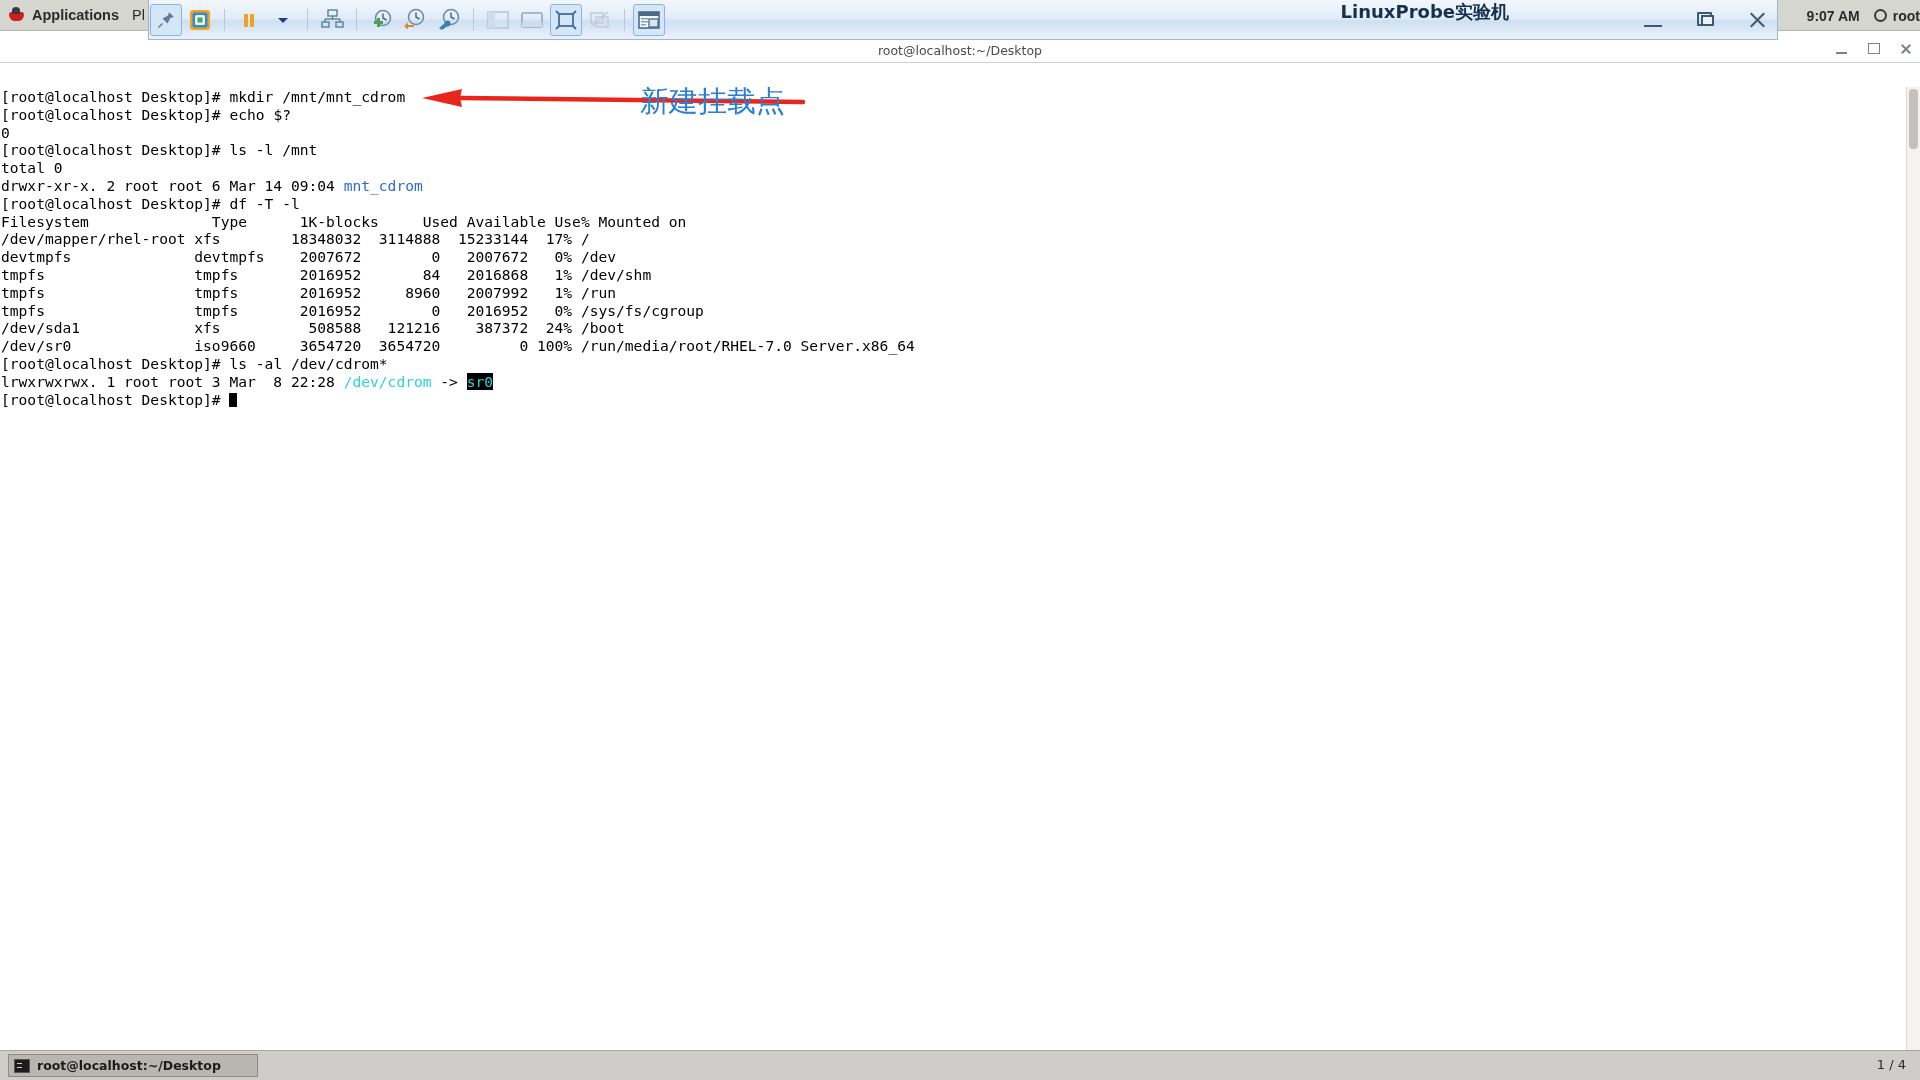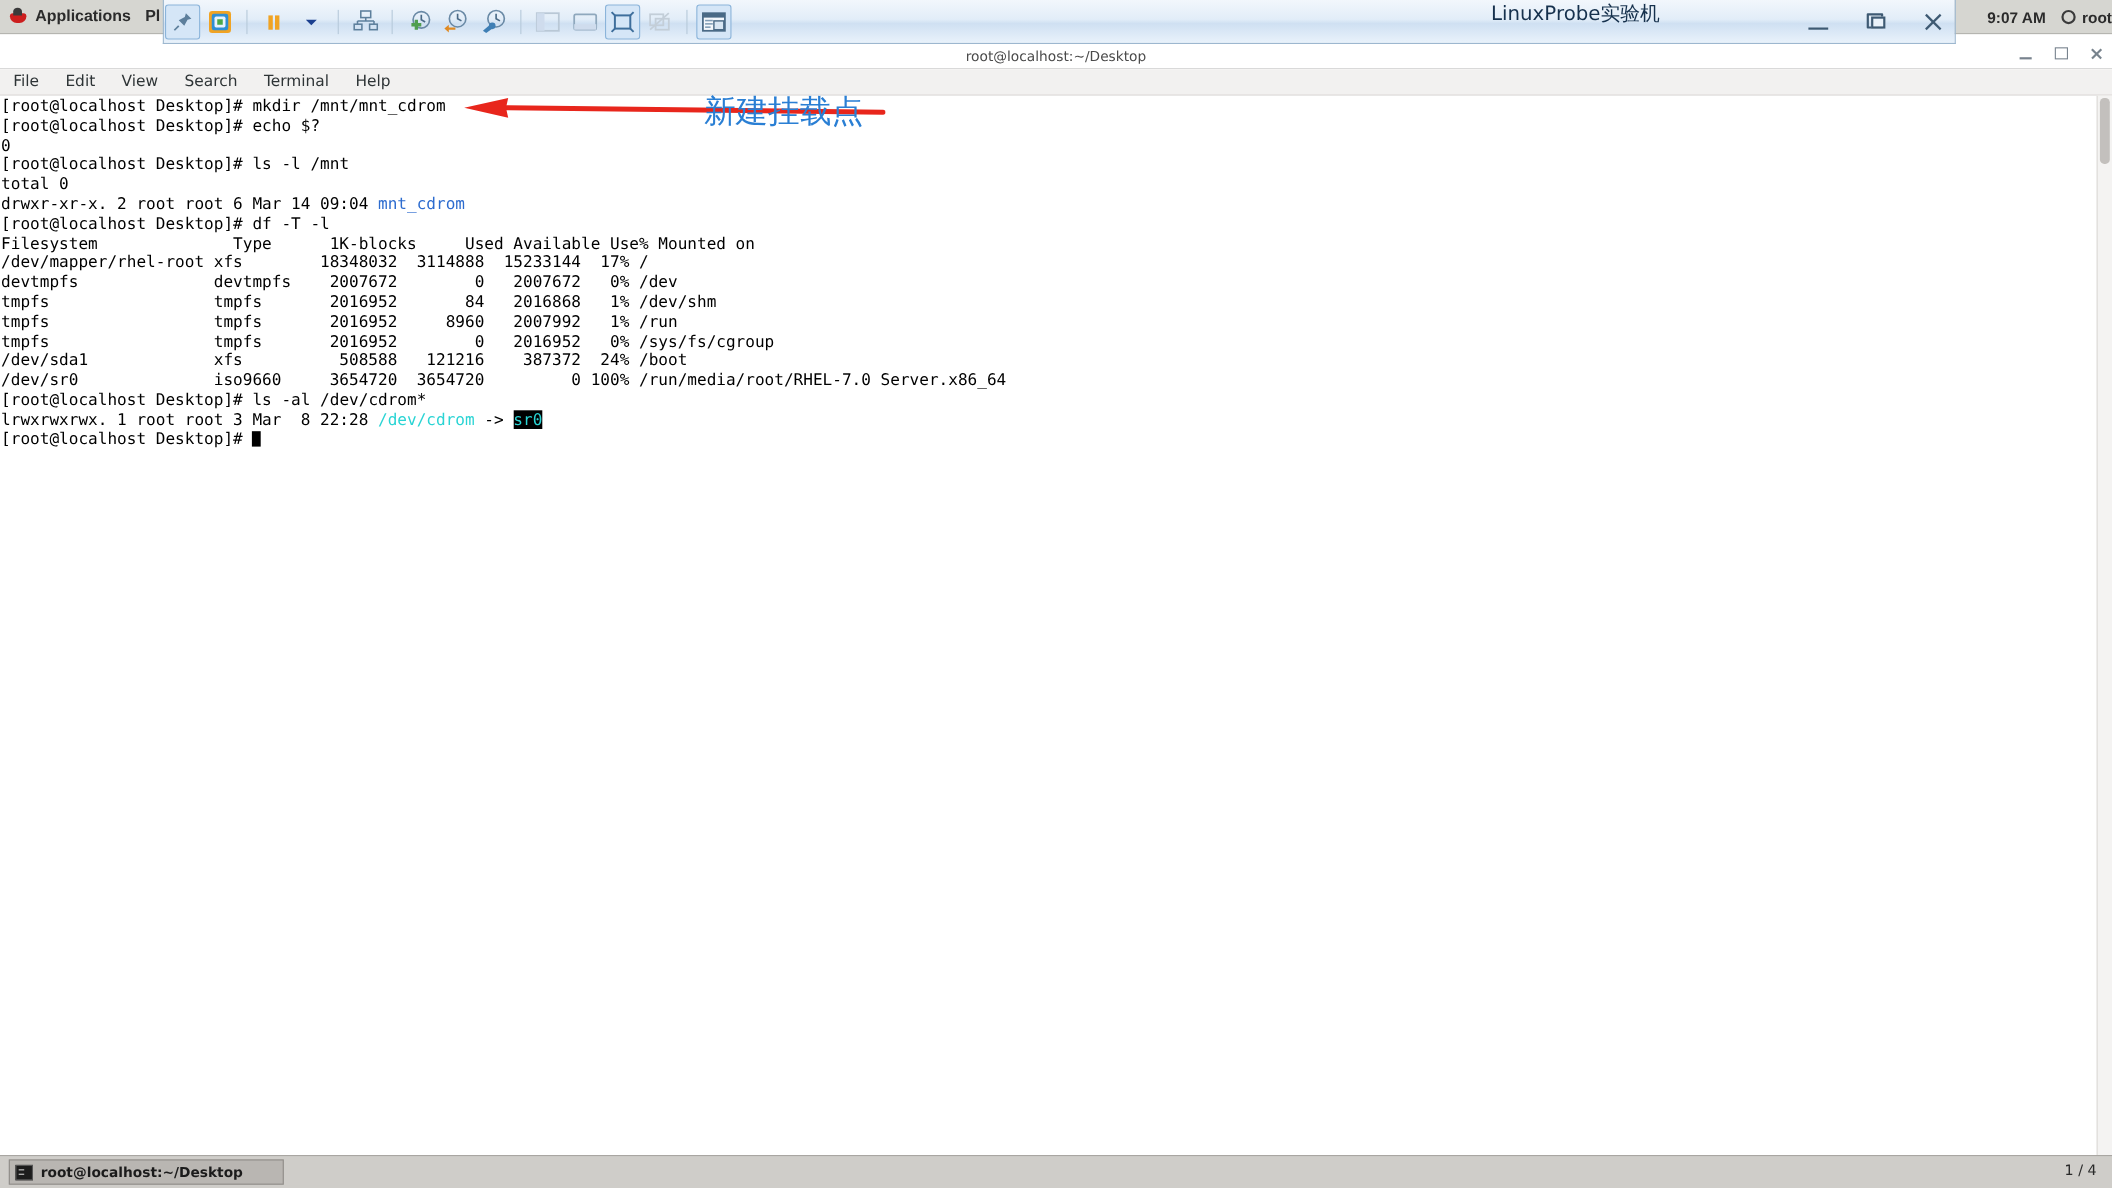--- a/index.html
+++ b/index.html
@@ -15,21 +15,21 @@
   .gnome-bar {
     position: absolute; left: 0; top: 0; width: 1920px; height: 31px;
     background: #d6d6d1;
     border-bottom: 1px solid #b5b5b0;
     display: flex; align-items: center;
     font-size: 14px; color: #2b2b2b;
     box-sizing: border-box;
   }
   .gnome-left { display: flex; align-items: center; gap: 7px; padding-left: 8px; }
   .gnome-apps-label { font-weight: bold; font-size: 14.5px; }
-  .gnome-places { font-weight: bold; font-size: 14.5px; padding-left: 6px; }
+  .gnome-places { font-weight: normal; font-size: 14.5px; padding-left: 6px; }
   .redhat-glyph {
     width: 17px; height: 17px; position: relative; display:inline-block;
   }
   .redhat-glyph::before {
     content: ""; position: absolute; left: 1px; top: 5px;
     width: 15px; height: 9px; border-radius: 3px 3px 7px 7px;
     background: #cc1e1e;
   }
   .redhat-glyph::after {
     content: ""; position: absolute; left: 4px; top: 0px;
@@ -78,20 +78,21 @@
   .vmw-title-strip {
     position: absolute; left: 0; top: 0; width: 1630px; height: 40px;
     pointer-events: none;
   }
   .vmw-title {
     position: absolute; right: 270px; top: 0; height: 24px;
     display: flex; align-items: center;
     font-size: 18px; color: #16314d;
     font-family: "DejaVu Sans", sans-serif;
     white-space: nowrap;
+    font-weight: bold;
   }
   .vmw-wctrls {
     position: absolute; right: 8px; top: 0; height: 40px;
     display: flex; align-items: center; gap: 26px;
   }
   .wc { width: 26px; height: 22px; position: relative; }
   .wc-min::after {
     content:""; position:absolute; left:3px; bottom:4px; width:18px; height:2px; background:#3e5a73;
   }
   .wc-restore::before {
@@ -385,28 +386,20 @@
   <div class="vm-tabstrip"></div>
   <div class="vm-guest-title">root@localhost:~/Desktop</div>
   <div class="vm-tabctrls">
     <span class="vmc vmc-min"></span>
     <span class="vmc vmc-max"></span>
     <span class="vmc vmc-close"></span>
   </div>
 
   <div class="guest">
 
-    <div class="term-menubar">
-      <span class="mi">File</span>
-      <span class="mi">Edit</span>
-      <span class="mi">View</span>
-      <span class="mi">Search</span>
-      <span class="mi">Terminal</span>
-      <span class="mi">Help</span>
-    </div>
 
     <div class="term-body">
       <div class="term-text" id="term-text"><div><span>[root@localhost Desktop]# </span><span>mkdir /mnt/mnt_cdrom</span></div><div><span>[root@localhost Desktop]# </span><span>echo $?</span></div><div><span>0</span></div><div><span>[root@localhost Desktop]# </span><span>ls -l /mnt</span></div><div><span>total 0</span></div><div><span>drwxr-xr-x. 2 root root 6 Mar 14 09:04 </span><span class="blue">mnt_cdrom</span></div><div><span>[root@localhost Desktop]# </span><span>df -T -l</span></div><div><span>Filesystem              Type      1K-blocks     Used Available Use% Mounted on</span></div><div><span>/dev/mapper/rhel-root xfs        18348032  3114888  15233144  17% /</span></div><div><span>devtmpfs              devtmpfs    2007672        0   2007672   0% /dev</span></div><div><span>tmpfs                 tmpfs       2016952       84   2016868   1% /dev/shm</span></div><div><span>tmpfs                 tmpfs       2016952     8960   2007992   1% /run</span></div><div><span>tmpfs                 tmpfs       2016952        0   2016952   0% /sys/fs/cgroup</span></div><div><span>/dev/sda1             xfs          508588   121216    387372  24% /boot</span></div><div><span>/dev/sr0              iso9660     3654720  3654720         0 100% /run/media/root/RHEL-7.0 Server.x86_64</span></div><div><span>[root@localhost Desktop]# </span><span>ls -al /dev/cdrom*</span></div><div><span>lrwxrwxrwx. 1 root root 3 Mar  8 22:28 </span><span class="cyan">/dev/cdrom</span><span> -&gt; </span><span class="inv">sr0</span></div><div><span>[root@localhost Desktop]# </span><span class="cursor"></span></div></div>
     </div>
 
     <div class="term-scroll">
       <span class="arrow-up"></span>
       <span class="thumb"></span>
       <span class="arrow-dn"></span>
     </div>

